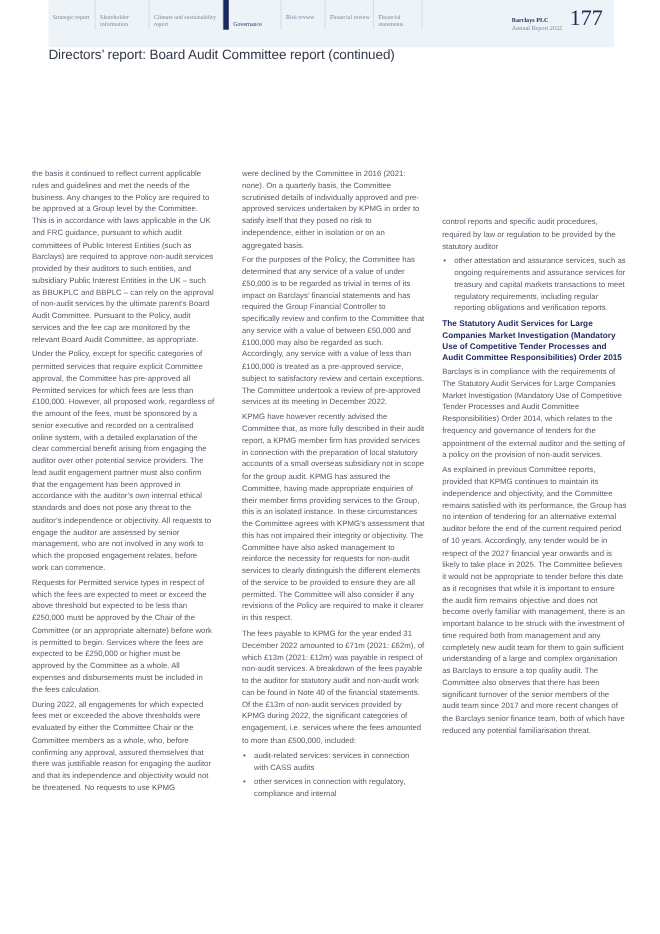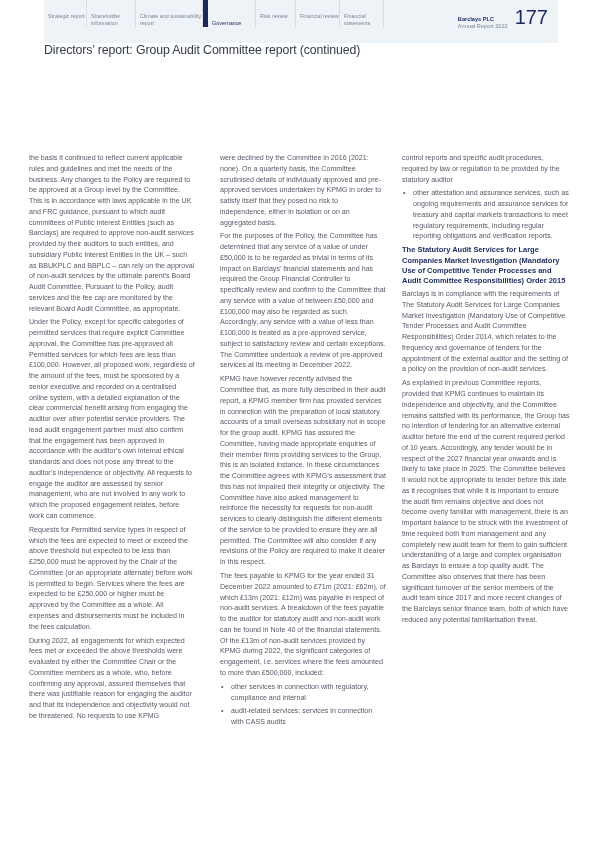--- a/index.html
+++ b/index.html
@@ -1,30 +1,30 @@
 <!DOCTYPE html>
 <html><head>
 <meta charset="utf-8">
 <style>
   html, body { margin:0; padding:0; background:#ffffff; }
   body { width:600px; height:849px; position:relative; overflow:hidden;
          font-family:"Liberation Sans", sans-serif; color:#4a4f5c; }
   .nav { position:absolute; left:44px; top:0; width:514px; height:43px; background:#eef3f8; display:flex; }
   .nav-item { position:relative; height:27px; box-sizing:border-box; padding:13px 0 0 4px;
-              font-size:5.4px; line-height:6.8px; color:#7c8698; border-right:1px solid #d8dee6; }
+              font-size:5.4px; line-height:6.8px; color:#7c8698; border-right:1px solid #d8dee6;font-family:Liberation Serif, serif; }
   .nav-item.active { border-left:5px solid #1b2a5c; color:#1b2a5c; padding-top:20px; }
   .nav-item.brand { border-right:none; flex:1; }
   .brand-box { position:absolute; right:10px; top:5px; display:flex; align-items:center; }
   .brand-text { font-size:5.6px; line-height:7px; color:#7c8698; margin-right:7px; margin-top:11px; }
   .brand-text b { color:#1b2a5c; font-weight:bold; }
   .page-num { font-size:20px; color:#1b2a5c; font-weight:300; }
   .title { position:absolute; left:44px; top:43px; font-size:12.3px; color:#333a48; letter-spacing:-0.1px; }
   .col { position:absolute; top:153px; width:166px; font-size:7.1px; line-height:10.75px; color:#555a66; }
   .col p { margin:0 0 3.2px 0; }
-  .c1 { left:29px; } .c2 { left:220px; } .c3 { left:402px; width:168px; }
+  .c1 { left:29px; } .c2 { left:220px; } .c3 { left:402px; width:168px;margin-top:44px; }
   .bul { margin:0 0 3.2px 0; padding-left:11px; position:relative; }
   .bul:before { content:"•"; position:absolute; left:1px; top:0; color:#555a66; }
   .h3 { font-weight:bold; color:#1b2a5c; font-size:7.5px; line-height:10.2px; margin:2px 0 3px 0; }
 </style>
 </head>
 <body>
 
 <div class="nav">
   <div class="nav-item" style="width:43px"><span>Strategic report</span></div>
   <div class="nav-item" style="width:49px"><span>Shareholder information</span></div>
@@ -37,36 +37,36 @@
     <div class="brand-box">
       <div class="brand-text">
         <b>Barclays PLC</b><br>
         <span>Annual Report 2022</span>
       </div>
       <div class="page-num">177</div>
     </div>
   </div>
 </div>
 
-<div class="title">Directors’ report: Group Audit Committee report (continued)</div>
+<div class="title">Directors’ report: Board Audit Committee report (continued)</div>
 
 <div class="col c1">
   <p>the basis it continued to reflect current applicable rules and guidelines and met the needs of the business. Any changes to the Policy are required to be approved at a Group level by the Committee. This is in accordance with laws applicable in the UK and FRC guidance, pursuant to which audit committees of Public Interest Entities (such as Barclays) are required to approve non-audit services provided by their auditors to such entities, and subsidiary Public Interest Entities in the UK – such as BBUKPLC and BBPLC – can rely on the approval of non-audit services by the ultimate parent’s Board Audit Committee. Pursuant to the Policy, audit services and the fee cap are monitored by the relevant Board Audit Committee, as appropriate.</p>
   <p>Under the Policy, except for specific categories of permitted services that require explicit Committee approval, the Committee has pre-approved all Permitted services for which fees are less than £100,000. However, all proposed work, regardless of the amount of the fees, must be sponsored by a senior executive and recorded on a centralised online system, with a detailed explanation of the clear commercial benefit arising from engaging the auditor over other potential service providers. The lead audit engagement partner must also confirm that the engagement has been approved in accordance with the auditor’s own internal ethical standards and does not pose any threat to the auditor’s independence or objectivity. All requests to engage the auditor are assessed by senior management, who are not involved in any work to which the proposed engagement relates, before work can commence.</p>
   <p>Requests for Permitted service types in respect of which the fees are expected to meet or exceed the above threshold but expected to be less than £250,000 must be approved by the Chair of the Committee (or an appropriate alternate) before work is permitted to begin. Services where the fees are expected to be £250,000 or higher must be approved by the Committee as a whole. All expenses and disbursements must be included in the fees calculation.</p>
   <p>During 2022, all engagements for which expected fees met or exceeded the above thresholds were evaluated by either the Committee Chair or the Committee members as a whole, who, before confirming any approval, assured themselves that there was justifiable reason for engaging the auditor and that its independence and objectivity would not be threatened. No requests to use KPMG</p>
 </div>
 
 <div class="col c2">
   <p>were declined by the Committee in 2016 (2021: none). On a quarterly basis, the Committee scrutinised details of individually approved and pre-approved services undertaken by KPMG in order to satisfy itself that they posed no risk to independence, either in isolation or on an aggregated basis.</p>
   <p>For the purposes of the Policy, the Committee has determined that any service of a value of under £50,000 is to be regarded as trivial in terms of its impact on Barclays’ financial statements and has required the Group Financial Controller to specifically review and confirm to the Committee that any service with a value of between £50,000 and £100,000 may also be regarded as such. Accordingly, any service with a value of less than £100,000 is treated as a pre-approved service, subject to satisfactory review and certain exceptions. The Committee undertook a review of pre-approved services at its meeting in December 2022.</p>
   <p>KPMG have however recently advised the Committee that, as more fully described in their audit report, a KPMG member firm has provided services in connection with the preparation of local statutory accounts of a small overseas subsidiary not in scope for the group audit. KPMG has assured the Committee, having made appropriate enquiries of their member firms providing services to the Group, this is an isolated instance. In these circumstances the Committee agrees with KPMG’s assessment that this has not impaired their integrity or objectivity. The Committee have also asked management to reinforce the necessity for requests for non-audit services to clearly distinguish the different elements of the service to be provided to ensure they are all permitted. The Committee will also consider if any revisions of the Policy are required to make it clearer in this respect.</p>
   <p>The fees payable to KPMG for the year ended 31 December 2022 amounted to £71m (2021: £62m), of which £13m (2021: £12m) was payable in respect of non-audit services. A breakdown of the fees payable to the auditor for statutory audit and non-audit work can be found in Note 40 of the financial statements. Of the £13m of non-audit services provided by KPMG during 2022, the significant categories of engagement, i.e. services where the fees amounted to more than £500,000, included:</p>
+  <div class="bul">audit-related services: services in connection with CASS audits</div>
   <div class="bul">other services in connection with regulatory, compliance and internal</div>
-  <div class="bul">audit-related services: services in connection with CASS audits</div>
 </div>
 
 <div class="col c3">
   <p>control reports and specific audit procedures, required by law or regulation to be provided by the statutory auditor</p>
   <div class="bul">other attestation and assurance services, such as ongoing requirements and assurance services for treasury and capital markets transactions to meet regulatory requirements, including regular reporting obligations and verification reports.</div>
   <div class="h3">The Statutory Audit Services for Large Companies Market Investigation (Mandatory Use of Competitive Tender Processes and Audit Committee Responsibilities) Order 2015</div>
   <p>Barclays is in compliance with the requirements of The Statutory Audit Services for Large Companies Market Investigation (Mandatory Use of Competitive Tender Processes and Audit Committee Responsibilities) Order 2014, which relates to the frequency and governance of tenders for the appointment of the external auditor and the setting of a policy on the provision of non-audit services.</p>
   <p>As explained in previous Committee reports, provided that KPMG continues to maintain its independence and objectivity, and the Committee remains satisfied with its performance, the Group has no intention of tendering for an alternative external auditor before the end of the current required period of 10 years. Accordingly, any tender would be in respect of the 2027 financial year onwards and is likely to take place in 2025. The Committee believes it would not be appropriate to tender before this date as it recognises that while it is important to ensure the audit firm remains objective and does not become overly familiar with management, there is an important balance to be struck with the investment of time required both from management and any completely new audit team for them to gain sufficient understanding of a large and complex organisation as Barclays to ensure a top quality audit. The Committee also observes that there has been significant turnover of the senior members of the audit team since 2017 and more recent changes of the Barclays senior finance team, both of which have reduced any potential familiarisation threat.</p>
 </div>
 

